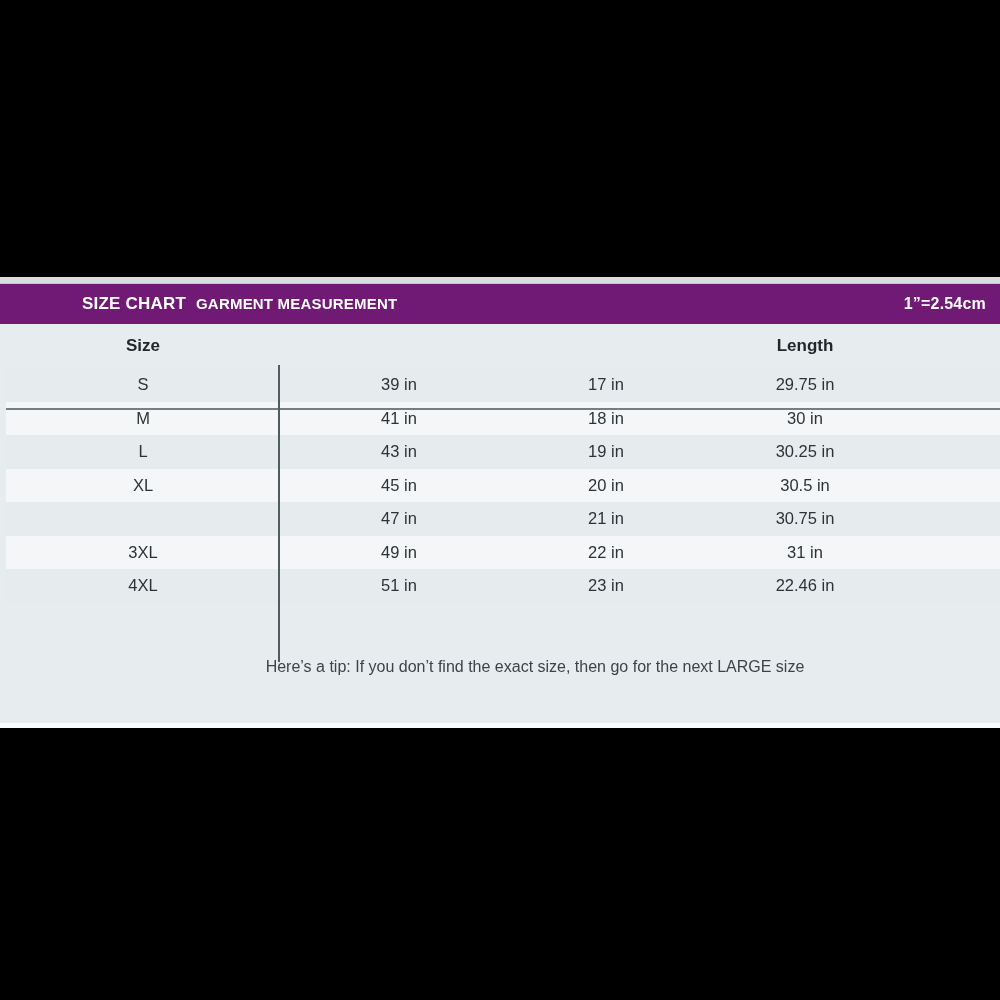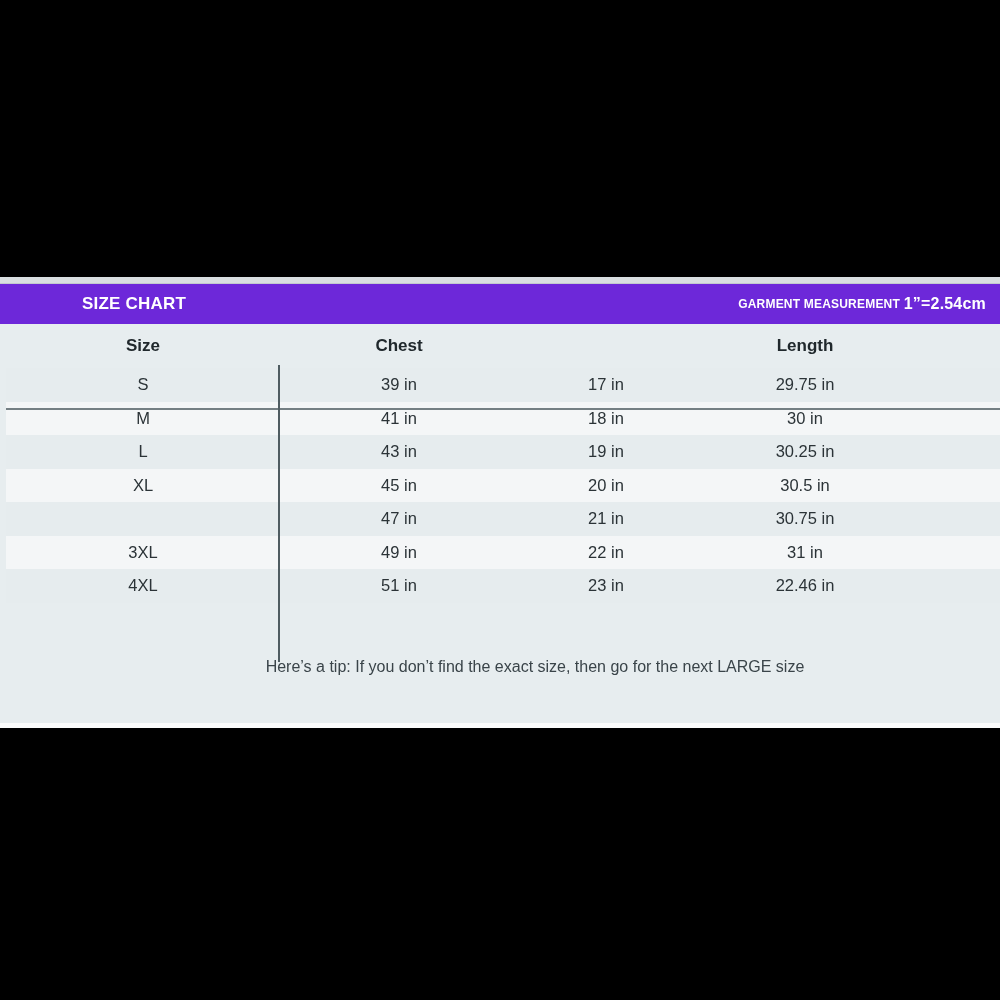--- a/index.html
+++ b/index.html
@@ -45,41 +45,41 @@
     overflow: hidden;
   }
 
   
   .title-bar {
     position: absolute;
     left: 0;
     top: 0;
     width: 1000px;
     height: 40px;
-    background: #6d28d9;
+    background: #701a75;
   }
   .title-left, .title-center, .title-right {
     position: absolute;
     top: 0;
     height: 40px;
     line-height: 40px;
     color: #ffffff;
     font-weight: bold;
     letter-spacing: 0.2px;
     white-space: nowrap;
   }
   .title-left {
     left: 82px;
     font-size: 17px;
   }
   .title-center {
     left: 0;
     width: 900px;
-    text-align: right;
-    font-size: 12px;
+    text-align: left;
+    font-size: 15px;
     padding-left: 196px;
     box-sizing: border-box;
   }
   .title-right {
     right: 14px;
     font-size: 16px;
     text-align: center;
   }
 
   
@@ -181,21 +181,20 @@
     <div class="title-bar">
       <div class="title-left">SIZE CHART</div>
       <div class="title-center">GARMENT MEASUREMENT</div>
       <div class="title-right">1”=2.54cm</div>
     </div>
 
     <div class="table">
 
       <div class="row head">
         <div class="cell c-size">Size</div>
-        <div class="cell c-chest">Chest</div>
         <div class="cell c-length">Length</div>
       </div>
 
       <div class="row odd">
         <div class="cell c-size">S</div>
         <div class="cell c-chest">39 in</div>
         <div class="cell c-shoulder">17 in</div>
         <div class="cell c-length">29.75 in</div>
       </div>
 

